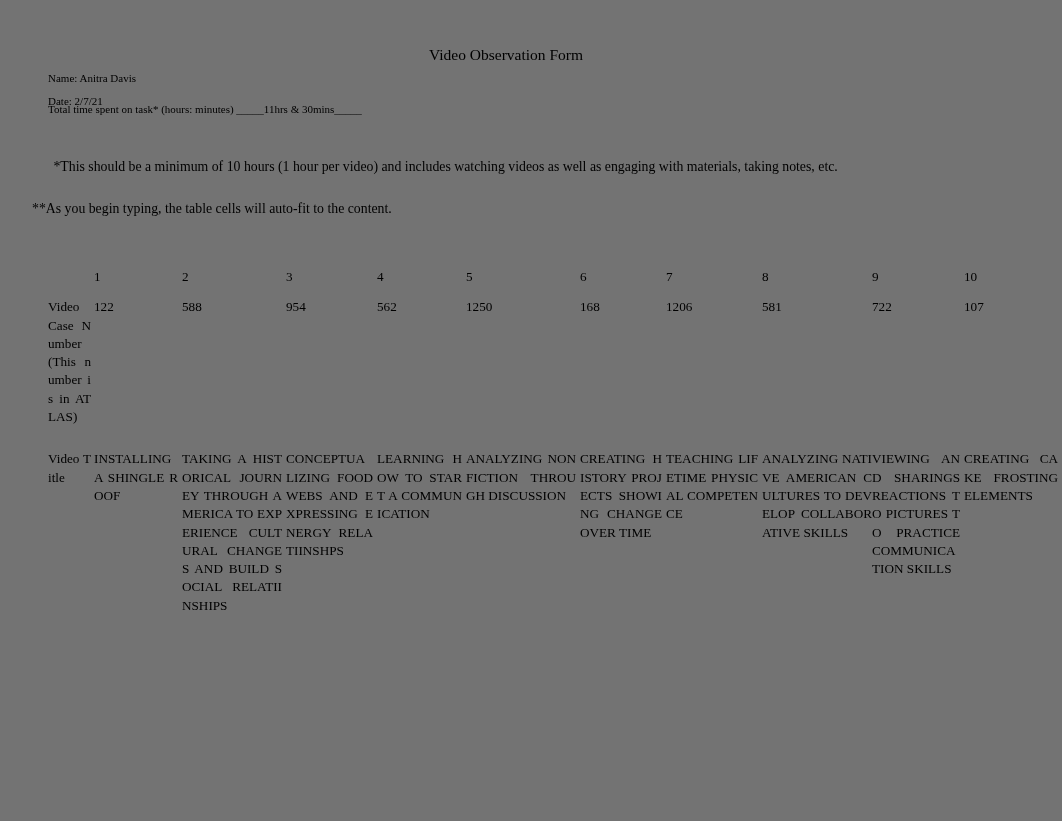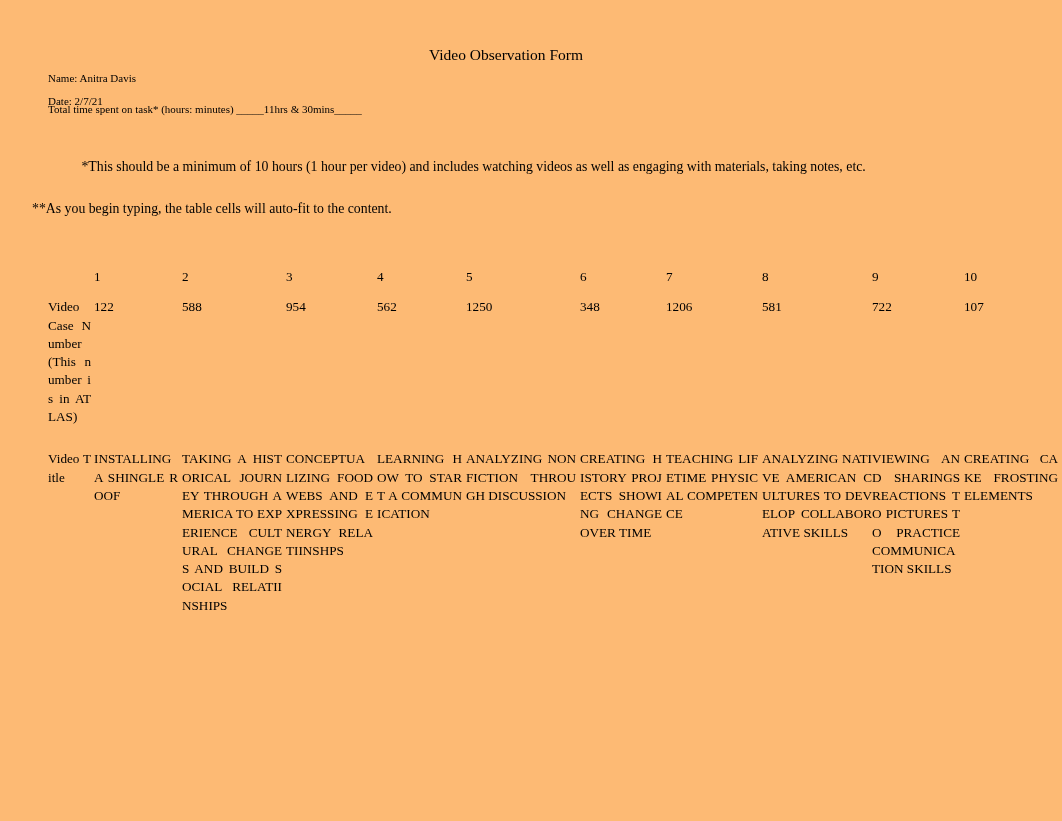--- a/index.html
+++ b/index.html
@@ -14,21 +14,21 @@
     position: relative;
     font-family: "Liberation Serif", "DejaVu Serif", serif;
     color: #000000;
     overflow: hidden;
   }
   .page {
     position: absolute;
     left: 0; top: 0;
     width: 1062px;
     height: 821px;
-    background: #fdba74;
+    background: #737373;
   }
 
   
   .doc-title {
     position: absolute;
     left: 0;
     top: 45px;
     width: 1012px;
     text-align: center;
     font-size: 15.5px;
@@ -44,21 +44,21 @@
   .meta-name { top: 68px; }
   .meta-date { top: 91px; text-align: center; }
   .meta-total { top: 99px; }
 
   .note-line {
     position: absolute;
     font-size: 13.8px;
     line-height: 20px;
     white-space: pre;
   }
-  .note-1 { left: 50px; top: 157px; margin-left: 28px; }
+  .note-1 { left: 50px; top: 157px; }
   .note-2 { left: 32px; top: 199px; }
 
   
   .obs-table {
     position: absolute;
     left: 48px;
     top: 268px;
     width: 1014px;
     border-collapse: collapse;
     table-layout: fixed;
@@ -163,21 +163,21 @@
         <td class="head-cell cell-pad">10</td>
       </tr>
 
       <tr class="case-row">
         <td class="label-cell">Video Case Number (This number is in ATLAS)</td>
         <td class="num-cell cell-pad">122</td>
         <td class="num-cell cell-pad">588</td>
         <td class="num-cell cell-pad">954</td>
         <td class="num-cell cell-pad">562</td>
         <td class="num-cell cell-pad">1250</td>
-        <td class="num-cell cell-pad">348</td>
+        <td class="num-cell cell-pad">168</td>
         <td class="num-cell cell-pad">1206</td>
         <td class="num-cell cell-pad">581</td>
         <td class="num-cell cell-pad">722</td>
         <td class="num-cell cell-pad">107</td>
       </tr>
 
       <tr class="title-row">
         <td class="label-cell">Video Title</td>
         <td class="cell-pad">INSTALLING A SHINGLE ROOF</td>
         <td class="cell-pad">TAKING A HISTORICAL JOURNEY THROUGH AMERICA TO EXPERIENCE CULTURAL CHANGES AND BUILD SOCIAL RELATIINSHIPS</td>

